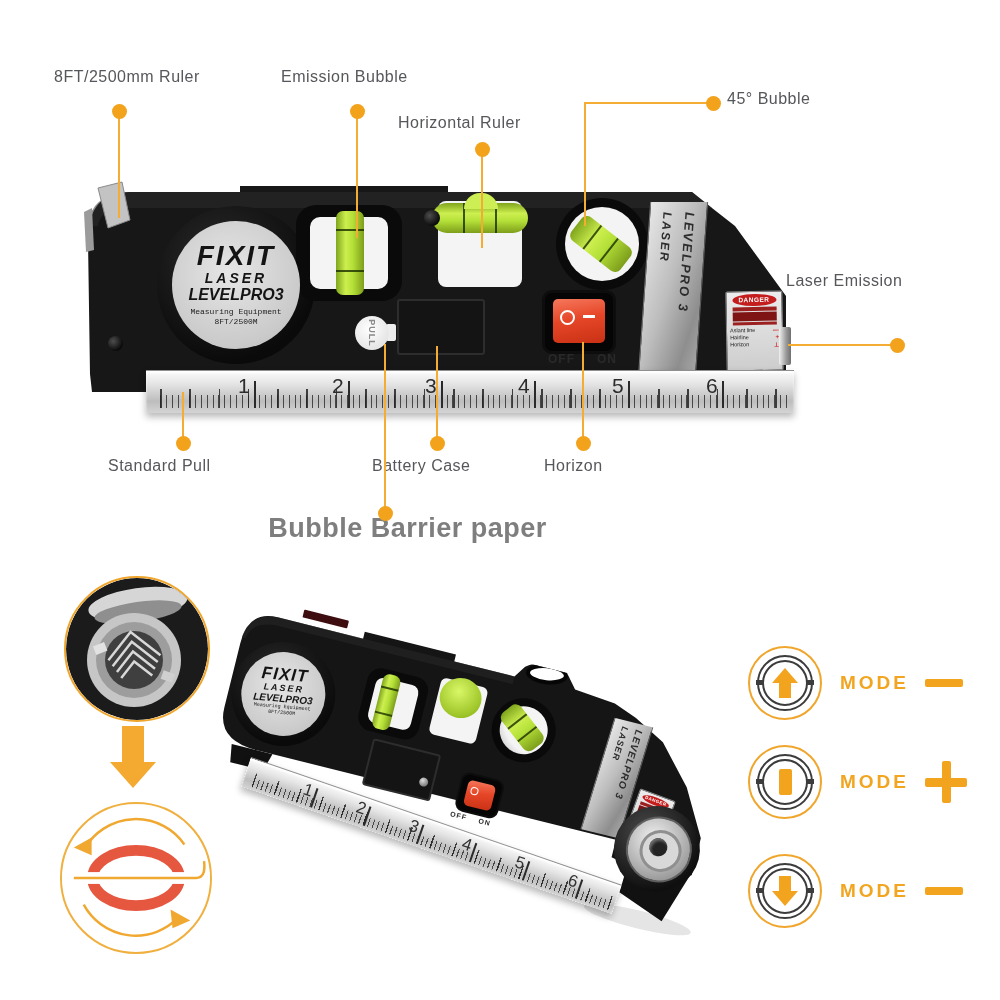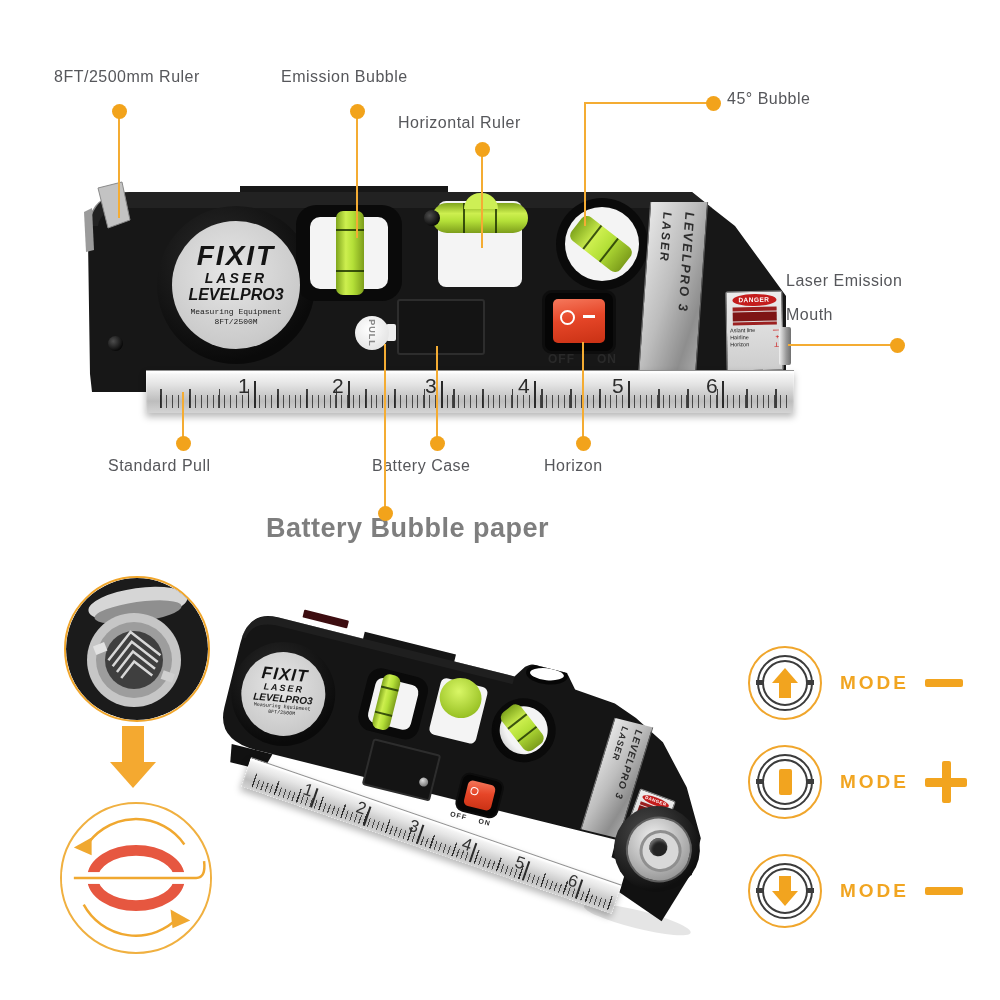--- a/index.html
+++ b/index.html
@@ -99,27 +99,26 @@
 <body>
 
 <div id="canvas">
 
   <div class="co" style="left:54px;top:68px;">8FT/2500mm Ruler</div>
   <div class="co" style="left:281px;top:68px;">Emission Bubble</div>
   <div class="co" style="left:398px;top:114px;">Horizontal Ruler</div>
   <div class="co" style="left:727px;top:90px;">45° Bubble</div>
   <div class="co center" style="left:786px;top:264px;width:150px;">
     <div style="line-height:34px;">Laser Emission</div>
-    <div style="line-height:34px;">Mouth</div>
   </div>
   <div class="co center" style="left:108px;top:457px;width:155px;">Standard Pull</div>
   <div class="co center" style="left:372px;top:457px;width:132px;">Battery Case</div>
   <div class="co center" style="left:544px;top:457px;width:70px;">Horizon</div>
   <div class="barrier">
-    <div>Battery Bubble paper</div>
+    <div>Bubble Barrier paper</div>
   </div>
 
   <svg class="abs" style="left:70px;top:178px;z-index:5;" width="730" height="240" viewBox="0 0 730 240">
     <path d="M60,14 L170,14 L170,8 L378,8 L378,14 L622,14 L642,30 L665,48 L716,118 L716,196
              L82,196 L82,214 L22,214 L20,196 L18,62 Q18,14 60,14 Z" fill="#171717"></path>
     <path d="M60,14 L622,14 L642,30 L60,30 Q30,30 28,48 L18,48 Q20,16 60,14 Z" fill="#2b2b2b" opacity="0.55"></path>
     <polygon points="28,10 52,4 60,42 38,50" fill="#c3c3c3" stroke="#8a8a8a" stroke-width="1"></polygon>
     <polygon points="14,34 22,30 24,72 16,74" fill="#9b9b9b"></polygon>
   </svg>
 

